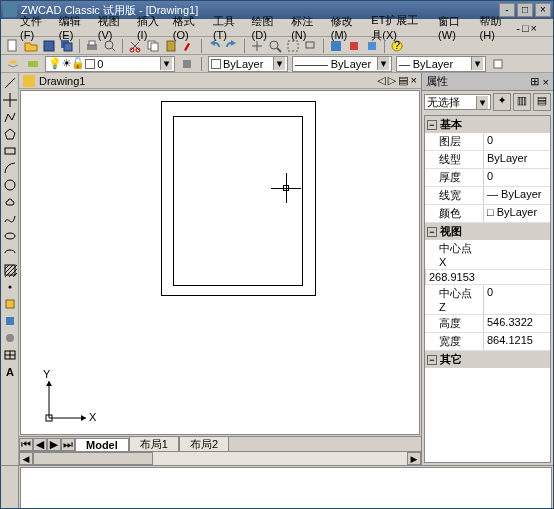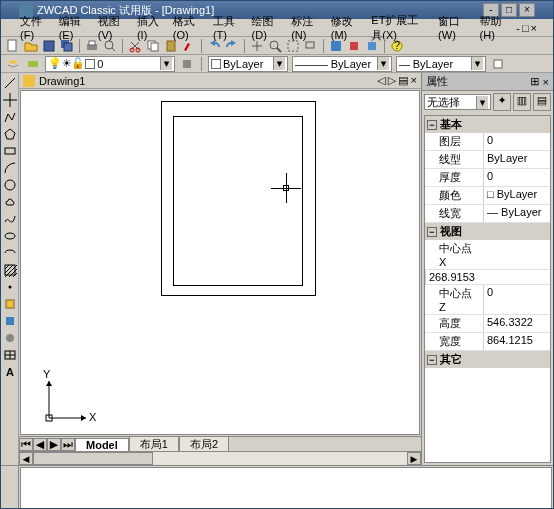--- a/index.html
+++ b/index.html
@@ -1,17 +1,17 @@
 <!DOCTYPE html>
 <html><head>
 <meta charset="utf-8">
 <style>
 *{box-sizing:border-box;margin:0;padding:0;font-family:Tahoma,Arial,sans-serif;font-size:11px;}
 body{background:#d4d0c8;width:554px;height:509px;overflow:hidden;border:1px solid #2a4a6a;}
-.titlebar{background:linear-gradient(#5a7aa8,#3a5a88);color:#fff;height:18px;display:flex;align-items:center;padding:0 18px;}
+.titlebar{background:linear-gradient(#5a7aa8,#3a5a88);color:#fff;height:18px;display:flex;align-items:center;padding:0 2px;}
 .titlebar .icon{width:14px;height:14px;background:#5080a0;margin-right:4px;}
 .titlebar .title{flex:1;}
 .titlebar .wbtns{display:flex;gap:2px;}
 .titlebar .wbtn{width:16px;height:14px;background:#c0c0c0;border:1px solid #888;text-align:center;line-height:12px;font-size:10px;color:#000;}
 .menubar{background:#d4d0c8;height:18px;display:flex;align-items:center;padding:0 16px;gap:5px;border-bottom:1px solid #a0a0a0;}
 .menubar span{padding:1px 3px;}
 .menubar .wbtns{margin-left:auto;display:flex;gap:2px;}
 .toolbar{background:#d4d0c8;height:18px;display:flex;align-items:center;padding:0 4px;gap:2px;border-bottom:1px solid #a0a0a0;}
 .tbtn{width:16px;height:16px;border:1px solid transparent;display:flex;align-items:center;justify-content:center;}
 .tsvg{width:14px;height:14px;}
@@ -434,26 +434,26 @@
         </div>
         <div class="row">
           <div class="k">线型</div>
           <div class="v">ByLayer</div>
         </div>
         <div class="row">
           <div class="k">厚度</div>
           <div class="v">0</div>
         </div>
         <div class="row">
+          <div class="k">线宽</div>
+          <div class="v">— ByLayer</div>
+        </div>
+        <div class="row">
           <div class="k">颜色</div>
           <div class="v">□ ByLayer</div>
-        </div>
-        <div class="row">
-          <div class="k">线宽</div>
-          <div class="v">— ByLayer</div>
         </div>
         <div class="grp"><span class="toggle">−</span>视图</div>
         <div class="row">
           <div class="k">中心点 X</div>
         </div>
         <div class="row">
           <div class="v">268.9153</div>
         </div>
         <div class="row">
           <div class="k">中心点 Z</div>

